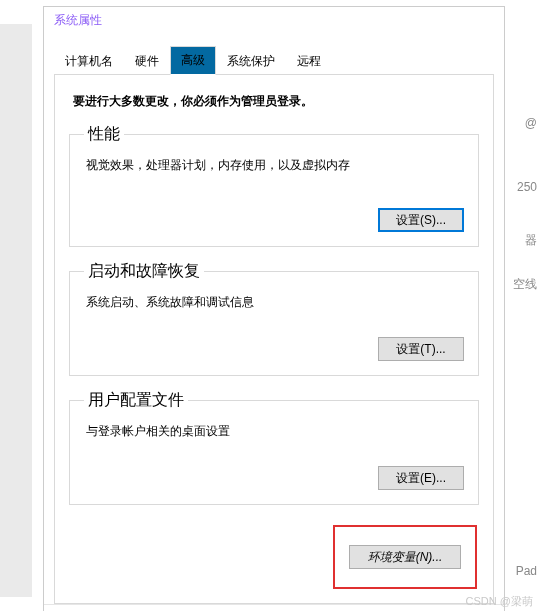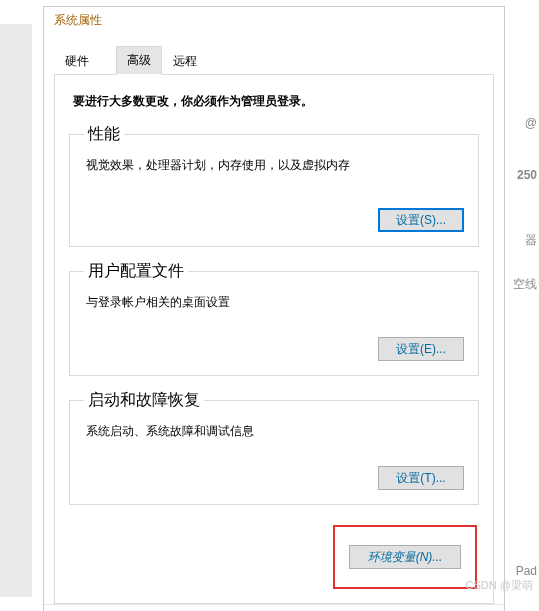--- a/index.html
+++ b/index.html
@@ -12,40 +12,39 @@
   }
   .stage { position: relative; width: 539px; height: 611px; background: #fff; overflow: hidden; }
   .bg-strip { position: absolute; left: 0; top: 24px; width: 32px; bottom: 14px; background: #eaeaea; }
   .bg-text { position: absolute; right: 2px; color: #888; font-size: 12px; }
   .dialog {
     position: absolute; left: 43px; top: 6px; width: 462px;
     background: #fff; border: 1px solid #ccc;
   }
   .title {
     height: 26px; line-height: 26px; padding: 0 10px;
-    font-size: 12px; color: #a16207; font-weight: 400;
+    font-size: 12px; color: #8b5cf6; font-weight: 400;
   }
   .tabs-wrap { padding: 12px 10px 0 10px; }
   .tabs {
     display: flex; align-items: flex-end;
     border-bottom: 1px solid #d9d9d9;
   }
   .tab {
     padding: 5px 10px 5px 10px;
     color: #000; font-size: 12px;
     border: 1px solid transparent;
     border-bottom: none;
     position: relative; top: 1px;
     cursor: pointer;
   }
   .tab.active {
     border: 1px solid #d9d9d9;
     border-bottom: 1px solid #fff;
-    background: #e5e5e5;
-    margin-left: 16px;
+    background: #0369a1;
   }
   .tab-content {
     border-left: 1px solid #d9d9d9;
     border-right: 1px solid #d9d9d9;
     border-bottom: 1px solid #d9d9d9;
     padding: 18px 14px 14px 14px;
     min-height: 520px;
   }
   .lead { margin: 0 0 14px 4px; font-weight: bold; }
   fieldset.group {
@@ -58,87 +57,89 @@
   }
   .desc { margin: 6px 0 0 2px; }
   .btn-row { text-align: right; margin-top: 26px; }
   .btn-row.tall { margin-top: 34px; }
   .win-btn {
     display: inline-block;
     min-width: 86px; height: 24px;
     padding: 0 14px;
     background: #e1e1e1;
     border: 1px solid #adadad;
-    font-size: 12px; color: #0369a1;
+    font-size: 12px; color: #000000;
     cursor: pointer;
   }
   .win-btn.focus { border: 2px solid #0078d7; padding: 0 13px; height: 24px; }
   .env-row { text-align: right; margin-top: 20px; padding-right: 2px; }
   .env-highlight {
     display: inline-block;
     border: 2px solid #e03030;
     padding: 18px 14px;
   }
   .env-btn { min-width: 112px; font-style: italic; }
   .dialog-buttons {
     display: flex; justify-content: flex-end; gap: 8px;
     padding: 10px 10px 10px 10px;
     border-top: 1px solid #e6e6e6;
   }
   .dialog-buttons .win-btn.disabled { color: #8a8a8a; }
   .watermark {
-    position: absolute; right: 6px; bottom: 18px;
+    position: absolute; right: 6px; bottom: 2px;
     color: #c9c9c9; font-size: 11px; pointer-events: none;
   }
 </style>
 </head>
 <body>
 
 <div class="stage">
   <div class="bg-strip"></div>
   <span class="bg-text" style="top:116px;">@</span>
-  <span class="bg-text" style="top:168px;font-weight:bold;">250</span>
+  <span class="bg-text" style="top:180px;">250</span>
   <span class="bg-text" style="top:232px;">器</span>
   <span class="bg-text" style="top:276px;">空线</span>
   <span class="bg-text" style="top:564px;">Pad</span>
 
   <div class="dialog">
     <div class="title">系统属性</div>
 
     <div class="tabs-wrap">
       <div class="tabs">
+        <div class="tab">计算机名</div>
         <div class="tab">硬件</div>
         <div class="tab active">高级</div>
+        <div class="tab">系统保护</div>
         <div class="tab">远程</div>
       </div>
 
       <div class="tab-content">
         <p class="lead">要进行大多数更改，你必须作为管理员登录。</p>
 
         <fieldset class="group">
           <legend>性能</legend>
           <div class="desc">视觉效果，处理器计划，内存使用，以及虚拟内存</div>
           <div class="btn-row tall">
             <button class="win-btn focus">设置(S)...</button>
           </div>
         </fieldset>
 
         <fieldset class="group">
+          <legend>启动和故障恢复</legend>
+          <div class="desc">系统启动、系统故障和调试信息</div>
+          <div class="btn-row">
+            <button class="win-btn">设置(T)...</button>
+          </div>
+        </fieldset>
+
+        <fieldset class="group">
           <legend>用户配置文件</legend>
           <div class="desc">与登录帐户相关的桌面设置</div>
           <div class="btn-row">
             <button class="win-btn">设置(E)...</button>
-          </div>
-        </fieldset>
-
-        <fieldset class="group">
-          <legend>启动和故障恢复</legend>
-          <div class="desc">系统启动、系统故障和调试信息</div>
-          <div class="btn-row">
-            <button class="win-btn">设置(T)...</button>
           </div>
         </fieldset>
 
         <div class="env-row">
           <span class="env-highlight">
             <button class="win-btn env-btn">环境变量(N)...</button>
           </span>
         </div>
       </div>
     </div>

